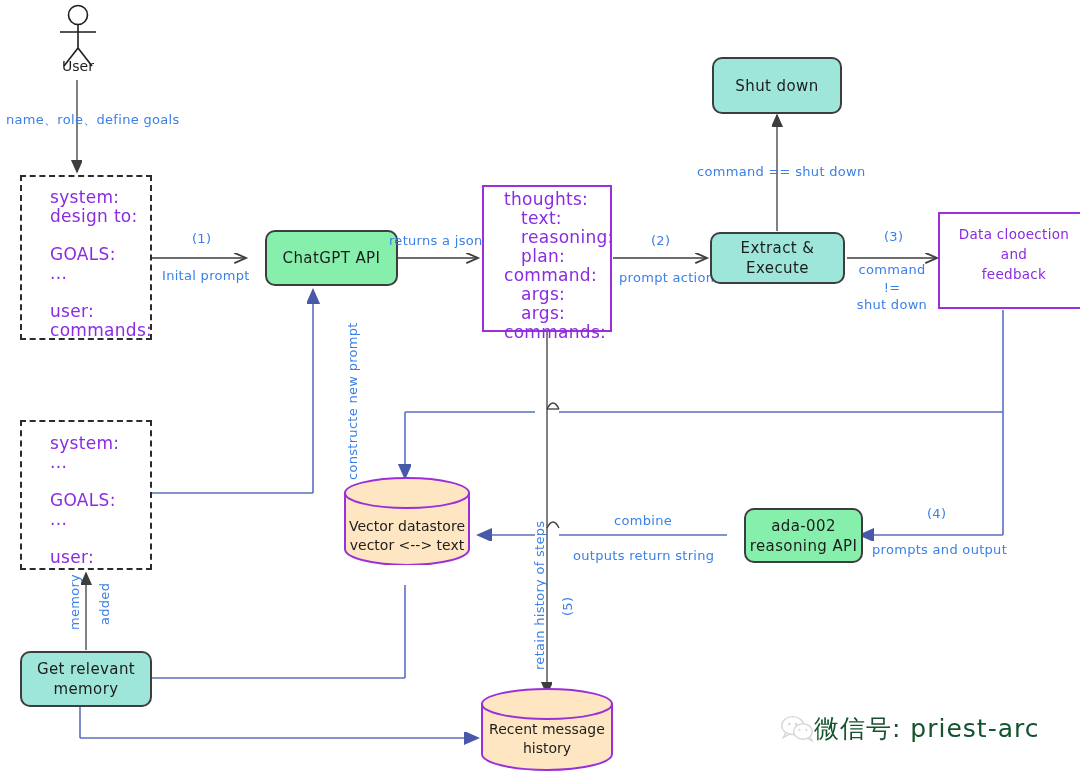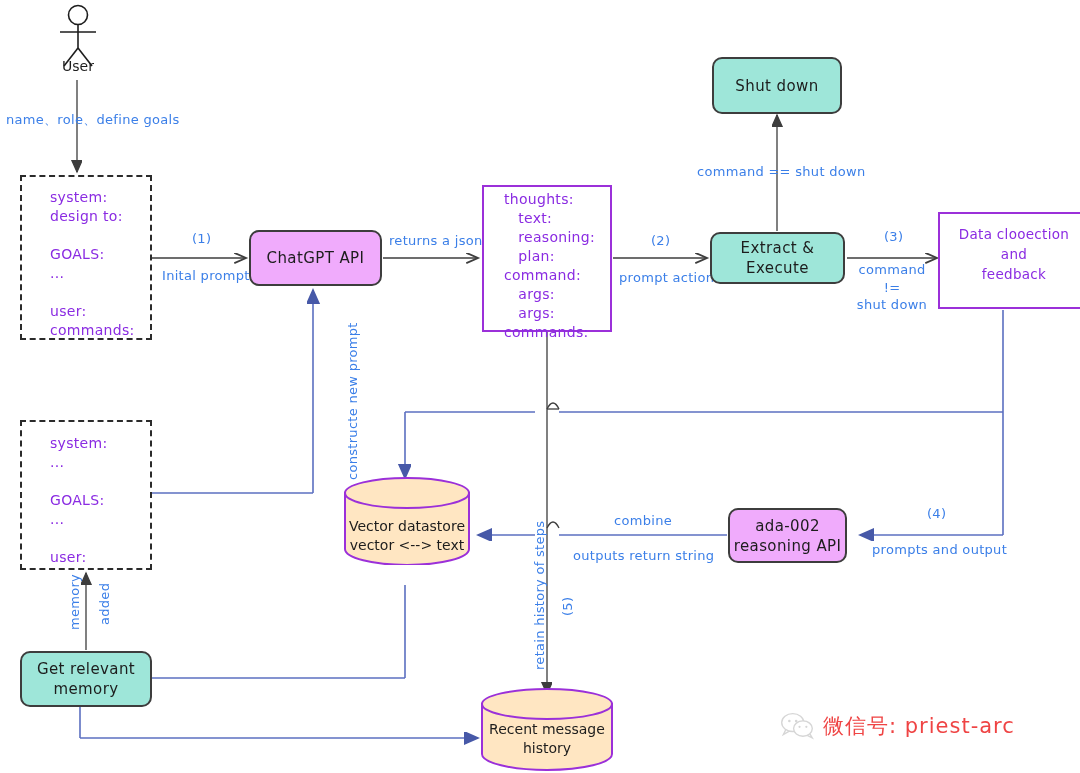--- a/index.html
+++ b/index.html
@@ -5,47 +5,47 @@
   html,body{margin:0;padding:0;background:#ffffff;}
   body{width:1080px;height:773px;position:relative;overflow:hidden;
        font-family:"DejaVu Sans","Liberation Sans",sans-serif;}
   #canvas{position:absolute;left:0;top:0;width:1080px;height:773px;padding-left:20px;}
   svg#wires{position:absolute;left:0;top:0;width:1080px;height:773px;}
 
   .node{position:absolute;box-sizing:border-box;display:flex;flex-direction:column;
         align-items:center;justify-content:center;text-align:center;}
 
   .rounded{border:2px solid #3d3d3d;border-radius:10px;}
-  .pink{background:#f0abfc;}
+  .pink{background:#86efac;margin-left:16px;}
   .teal{background:#9ee6d9;}
   .nodelabel{color:#1d1d1d;font-size:15px;line-height:20px;letter-spacing:.4px;}
 
   .dashedbox{position:absolute;box-sizing:border-box;border:2px dashed #2b2b2b;background:#fff;}
-  .codelist{position:absolute;color:#8a2be2;font-size:14px;line-height:19px;
+  .codelist{position:absolute;color:#8a2be2;font-size:17px;line-height:19px;
             text-align:left;letter-spacing:.3px;}
   .codelist div{white-space:pre;}
 
   .purplebox{position:absolute;box-sizing:border-box;border:2px solid #9b30d9;background:#fff;}
   .centerpurple{position:absolute;color:#8a2be2;font-size:13.5px;line-height:20px;
                 text-align:center;width:100%;letter-spacing:.3px;}
 
   .edgelabel{position:absolute;color:#3b7fe8;font-size:13px;line-height:17px;
              white-space:nowrap;letter-spacing:.3px;}
   .edgelabel.ctr{text-align:center;}
   .rot{transform-origin:0 0;}
 
   .cyl{position:absolute;}
   .cyl .cyltext{position:absolute;left:0;width:100%;text-align:center;color:#1d1d1d;
                 font-size:14px;line-height:19px;}
 
   .actor{position:absolute;}
   .actorlabel{position:absolute;color:#1d1d1d;font-size:14px;text-align:center;width:100%;}
 
-  .watermark{position:absolute;display:flex;align-items:center;gap:9px;
-             color:#ef4444;font-size:21px;letter-spacing:1px;}
+  .watermark{position:absolute;display:flex;align-items:center;
+             color:#14532d;font-size:25px;letter-spacing:1px;}
   .wm-icon{width:34px;height:28px;}
 </style>
 </head>
 <body>
 
 <div id="canvas">
 
   <svg id="wires" viewBox="0 0 1080 773">
     <defs>
       <marker id="arrD" markerWidth="12" markerHeight="12" refX="9" refY="4" orient="auto">

